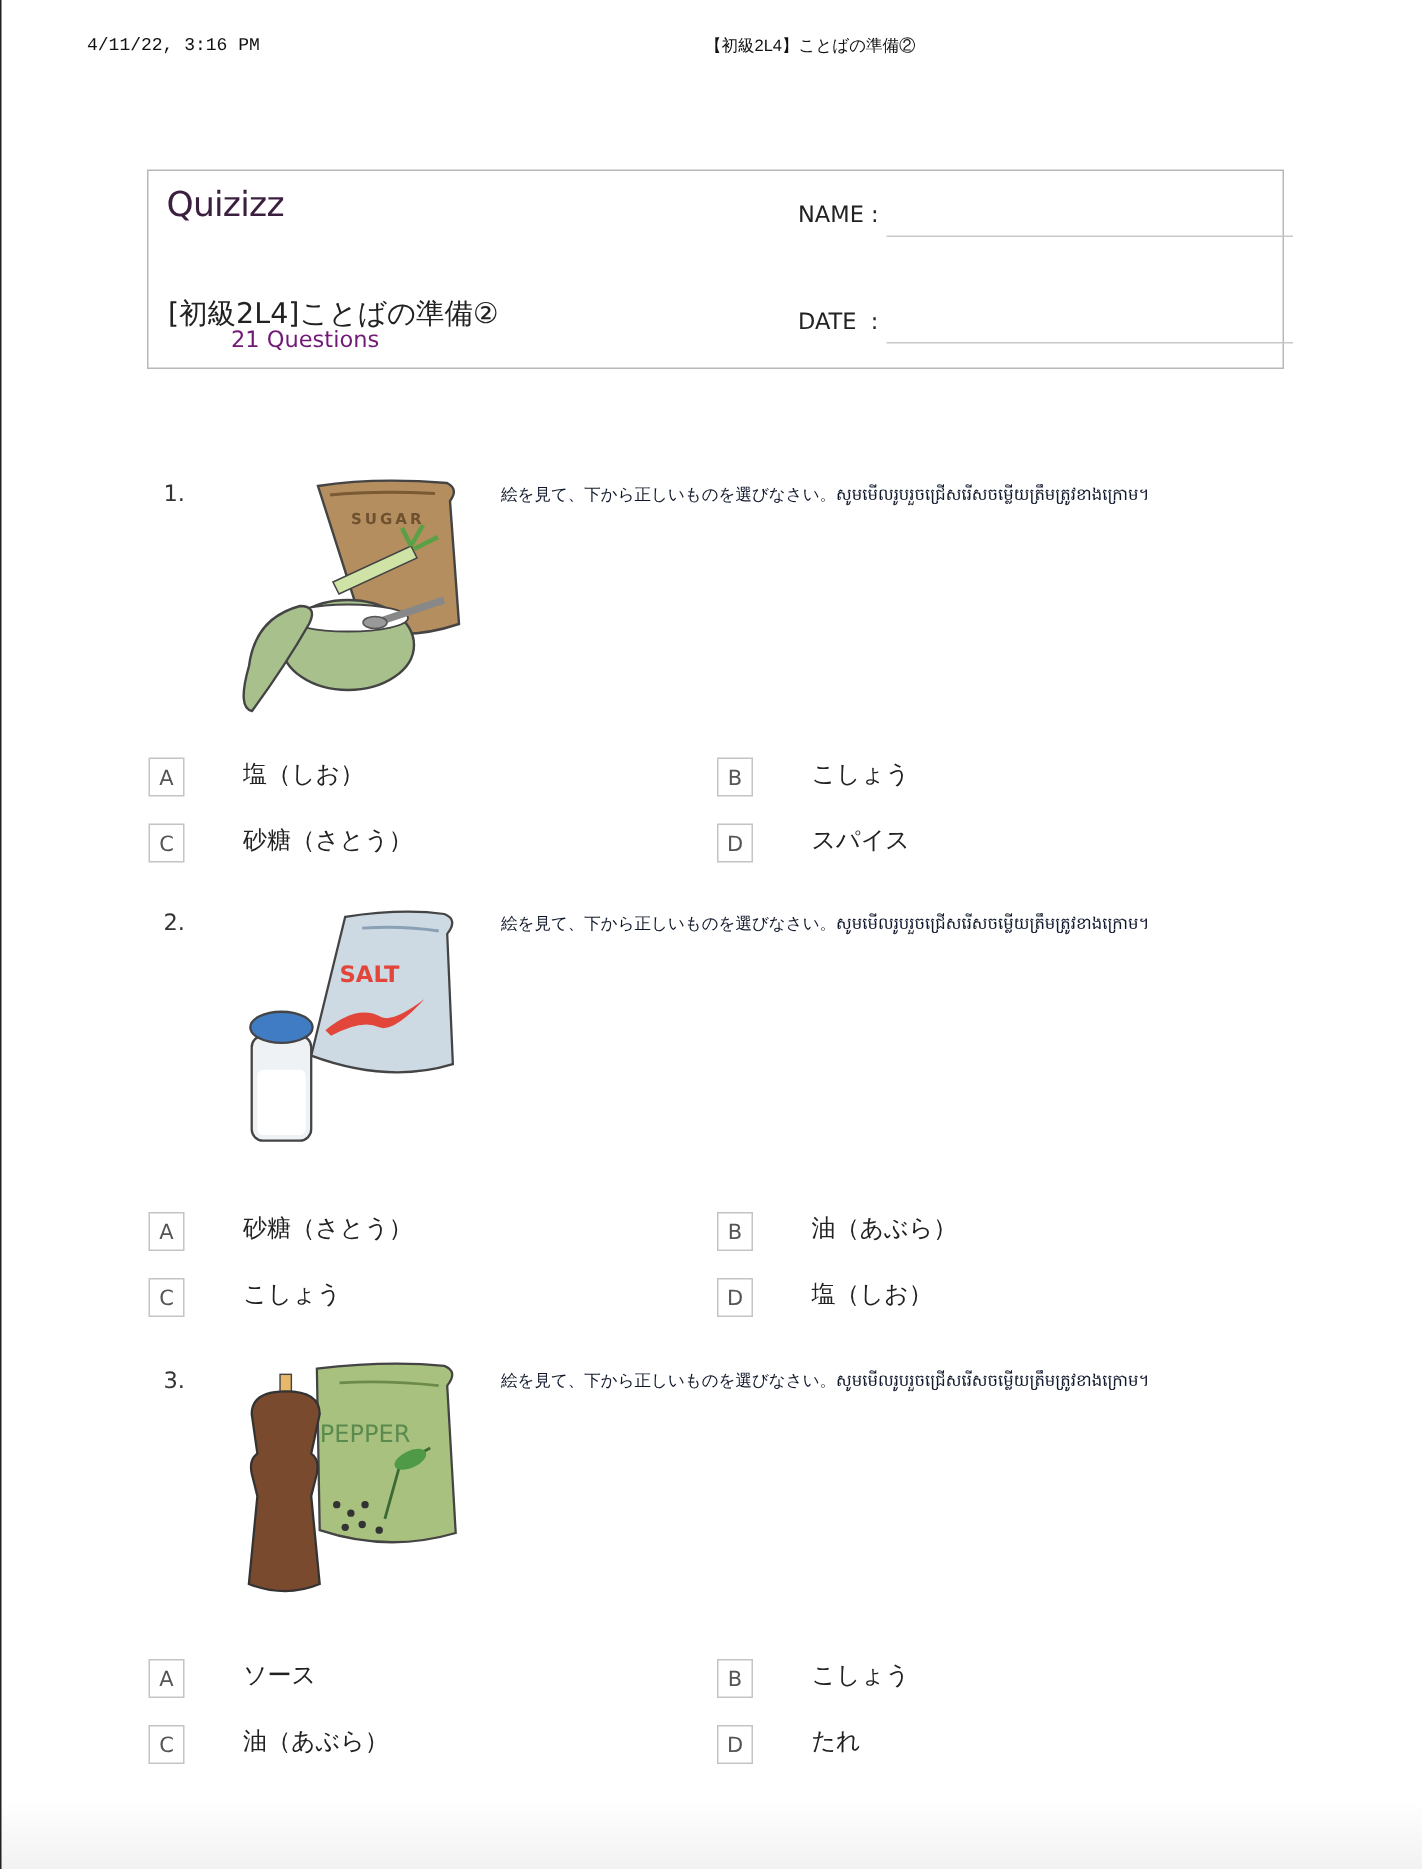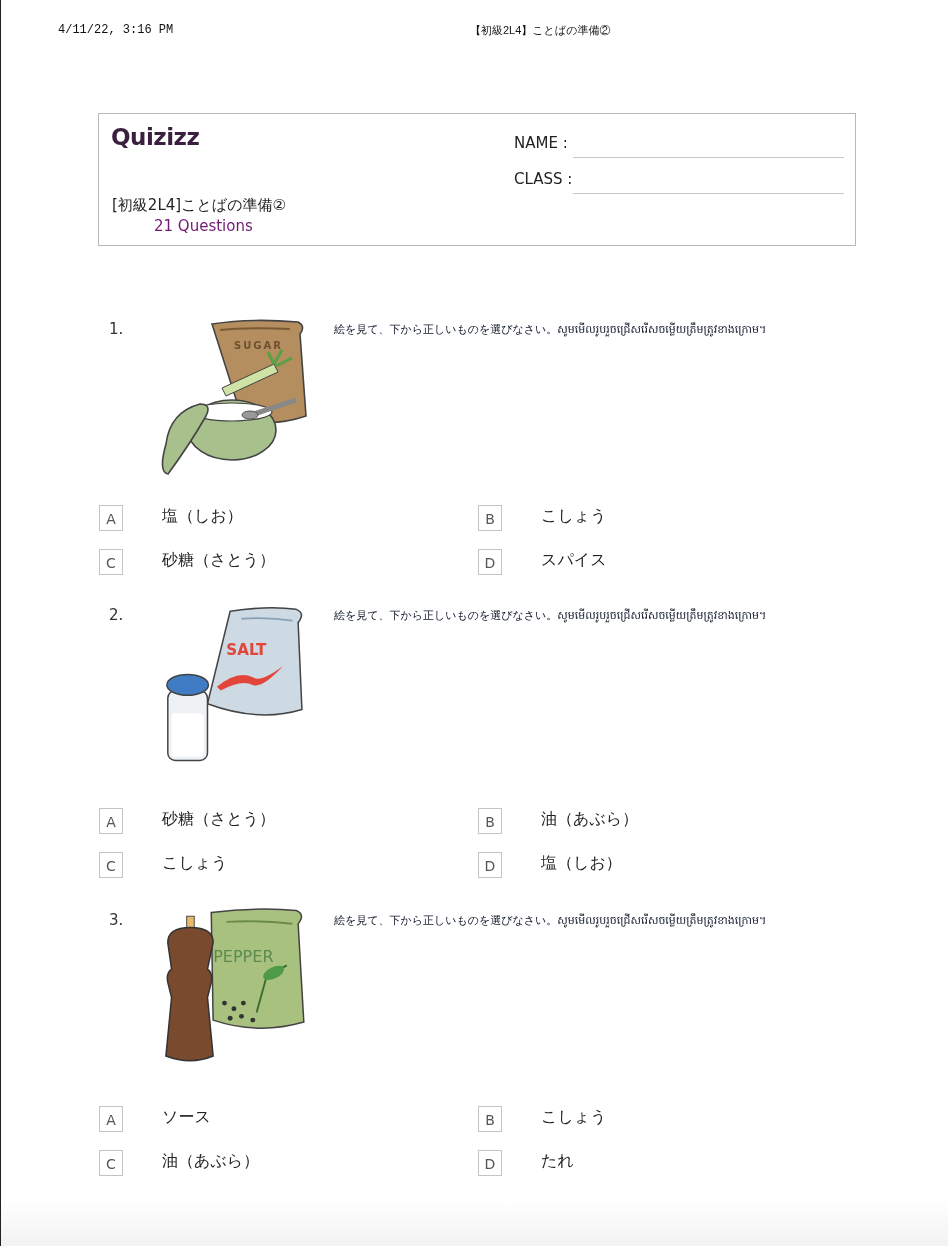--- a/index.html
+++ b/index.html
@@ -9,24 +9,24 @@
     font-family: "DejaVu Sans", sans-serif; color: #222;
   }
   .left-edge { position: absolute; left: 0; top: 0; width: 1px; height: 1246px; background: #222; }
   .print-date { position: absolute; left: 58px; top: 23px; font-family: Liberation Mono, monospace; font-size: 12px; color: #111; }
   .print-title { position: absolute; left: 470px; top: 23px; font-family: "Liberation Sans", sans-serif; font-size: 11px; color: #111; }
 
   .header-box {
     position: absolute; left: 98px; top: 113px; width: 758px; height: 133px;
     border: 1px solid #b8b8b8; box-sizing: border-box;
   }
-  .logo { position: absolute; left: 12px; top: 10px; font-family: "DejaVu Sans", sans-serif; font-weight: bold; font-size: 23px; color: #3b1f3f; letter-spacing: -0.5px; }
-  .quiz-title { position: absolute; left: 13px; top: 82px; font-size: 15px; color: #222; }
+  .logo { position: absolute; left: 12px; top: 10px; font-family: "DejaVu Sans", sans-serif; font-weight: normal; font-size: 23px; color: #3b1f3f; letter-spacing: -0.5px; }
+  .quiz-title { position: absolute; left: 13px; top: 82px; font-size: 19px; color: #222; }
   .quiz-count { position: absolute; left: 13px; top: 103px; font-size: 15px; color: #701a75; margin-left: 42px; }
-  .field { position: absolute; left: 415px; height: 24px; width: 330px; }
+  .field { position: absolute; left: 433px; height: 24px; width: 330px; }
   .field-label { position: absolute; left: 0; top: 0; font-size: 15px; color: #222; white-space: pre; }
   .field-line { position: absolute; left: 59px; right: 0; bottom: 0; border-bottom: 1px solid #c8c8c8; }
 
   .question { position: absolute; left: 0; width: 948px; }
   .q-num { position: absolute; left: 109px; top: 8px; font-size: 15px; color: #333; }
   .q-image { position: absolute; left: 150px; top: 0; width: 165px; height: 170px; }
   .q-text { position: absolute; left: 334px; top: 5px; width: 520px; font-size: 11px; line-height: 25px; color: #0f172a; }
   .option { position: absolute; height: 26px; }
   .opt-letter {
     position: absolute; left: 0; top: 0; width: 24px; height: 26px; box-sizing: border-box;
@@ -44,22 +44,22 @@
 
 <div class="header-box">
   <div class="logo">Quizizz</div>
   <div class="quiz-title">[初級2L4]ことばの準備②</div>
   <div class="quiz-count">21 Questions</div>
 
   <div class="field" style="top:20px;">
     <span class="field-label">NAME :</span>
     <span class="field-line"></span>
   </div>
-  <div class="field" style="top:56px;">
-    <span class="field-label">CLASS :</span>
+  <div class="field" style="top:91px;">
+    <span class="field-label">DATE  :</span>
     <span class="field-line"></span>
   </div>
 </div>
 
 <div class="question" style="top:312px;">
   <div class="q-num">1.</div>
   <svg class="q-image" viewBox="0 0 165 170">
     <path d="M62 12 Q100 6 148 10 Q156 14 150 22 L156 104 Q120 116 92 106 Z" fill="#b48e5e" stroke="#444" stroke-width="1.6"></path>
     <path d="M70 18 Q100 15 140 17" stroke="#7a5a33" stroke-width="2" fill="none"></path>
     <text x="84" y="37" font-family="DejaVu Sans, sans-serif" font-size="10" font-weight="bold" fill="#6e5130" letter-spacing="2">SUGAR</text>

